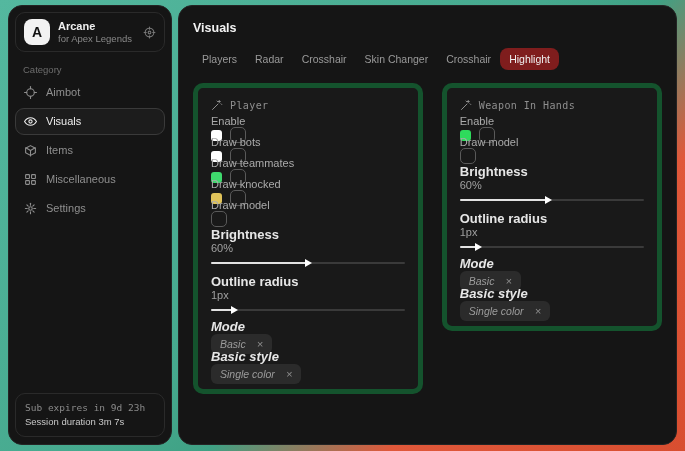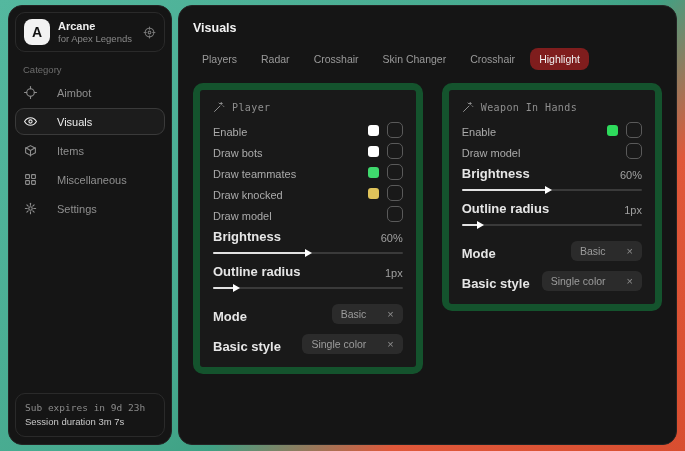--- a/index.html
+++ b/index.html
@@ -12,54 +12,54 @@
   
   #sidebar{left:8px;top:5px;width:164px;height:440px;}
   .sb-header{margin:6px;border:1px solid #2a2a2a;border-radius:10px;padding:6px 8px;display:flex;align-items:center;gap:8px;}
   .logo{width:26px;height:26px;border-radius:8px;background:#f2f2f2;color:#111;font-weight:bold;font-size:14px;display:flex;align-items:center;justify-content:center;flex-shrink:0;}
   .sb-head-text{flex:1;min-width:0;}
   .sb-title{color:#efefef;font-size:11px;font-weight:bold;line-height:13px;}
   .sb-sub{color:#8a8a8a;font-size:9.5px;line-height:12px;white-space:nowrap;}
   .sb-head-icon{color:#777;display:flex;}
   .category{color:#6d6d6d;font-size:9.5px;margin:12px 0 4px 14px;}
   .nav{padding:0 6px;}
-  .nav-item{display:flex;align-items:center;gap:20px;color:#8f8f8f;font-size:11px;
+  .nav-item{display:flex;gap:9px;color:#8f8f8f;font-size:11px;
     padding:6px 8px;margin:2px 0;border:1px solid transparent;border-radius:9px;cursor:pointer;}
   .nav-item.active{color:#ececec;border-color:#3a3a3a;background:#1c1c1c;}
   .nav-item .ic{display:flex;color:inherit;}
   .sb-footer{position:absolute;left:6px;right:6px;bottom:7px;border:1px solid #2a2a2a;border-radius:10px;padding:7px 9px;}
   .sb-foot1{color:#8a8a8a;font-size:9.5px;font-family:"DejaVu Sans Mono",monospace;line-height:14px;white-space:nowrap;}
   .sb-foot2{color:#c9c9c9;font-size:9.5px;line-height:14px;white-space:nowrap;}
   
   #main{left:178px;top:5px;width:499px;height:440px;padding:15px 14px;}
   .main-title{color:#f2f2f2;font-size:12.5px;font-weight:bold;}
-  .tabs{display:flex;align-items:center;gap:6px;margin-top:13px;}
+  .tabs{display:flex;align-items:center;margin-top:13px;}
   .tab{color:#9a9a9a;font-size:10.5px;padding:5px 9px;border-radius:8px;cursor:pointer;white-space:nowrap;}
   .tab.active{background:#7f1d1d;color:#f0f0f0;}
   .panels{display:flex;gap:9px;margin-top:13px;align-items:flex-start;}
-  .panel{background:#191919;border:7px solid #14532d;border-radius:10px;padding:11px 13px 13px;box-sizing:border-box;}
+  .panel{background:#191919;border:5px solid #14532d;border-radius:10px;padding:11px 13px 13px;box-sizing:border-box;}
   .panel.p0{width:240px;}
   .panel.p1{width:230px;margin-left:10px;}
   .panel-header{display:flex;align-items:center;gap:7px;color:#8f8f8f;
     font-family:"DejaVu Sans Mono",monospace;font-size:10px;letter-spacing:.4px;margin-bottom:4px;}
-  .row{display:flex;align-items:flex-end;justify-content:space-between;}
+  .row{display:flex;align-items:flex-start;justify-content:space-between;flex-direction:column;}
   .toggle-row{height:21px;}
   .t-label{color:#ababab;font-size:11px;}
   .t-right{display:flex;align-items:center;gap:8px;}
   .swatch{width:11px;height:11px;border-radius:3px;}
   .checkbox{width:14px;height:14px;border:1.5px solid #5a5a5a;border-radius:5px;background:transparent;cursor:pointer;}
   .slider-block{margin-top:7px;margin-bottom:5px;}
   .s-label{color:#e6e6e6;font-size:13px;font-weight:bold;}
   .s-value{color:#a0a0a0;font-size:11px;}
   .track{position:relative;height:8px;margin-top:5px;cursor:pointer;}
   .track-bg{position:absolute;top:3px;left:0;right:0;height:2px;background:#3a3a3a;border-radius:1px;}
   .track-fill{position:absolute;top:3px;left:0;height:2px;background:#e2e2e2;border-radius:1px;}
   .thumb{position:absolute;top:0;width:0;height:0;border-top:4px solid transparent;border-bottom:4px solid transparent;border-left:7px solid #fff;}
-  .select-row{height:27px;margin-top:3px;}
-  .pill{display:flex;align-items:center;gap:21px;background:#2b2b2b;border-radius:6px;padding:4px 9px;cursor:pointer;}
+  .select-row{height:27px;margin-top:3px;font-style:italic;}
+  .pill{display:flex;align-items:center;gap:11px;background:#2b2b2b;border-radius:6px;padding:4px 9px;cursor:pointer;}
   .pill-text{color:#9c9c9c;font-size:10.5px;}
   .pill-x{color:#8d8d8d;font-size:11px;line-height:10px;cursor:pointer;}
   svg{display:block;}
 </style>
 </head>
 <body>
 
 <div id="sidebar" class="card">
   <div class="sb-header">
     <div class="logo">A</div>

